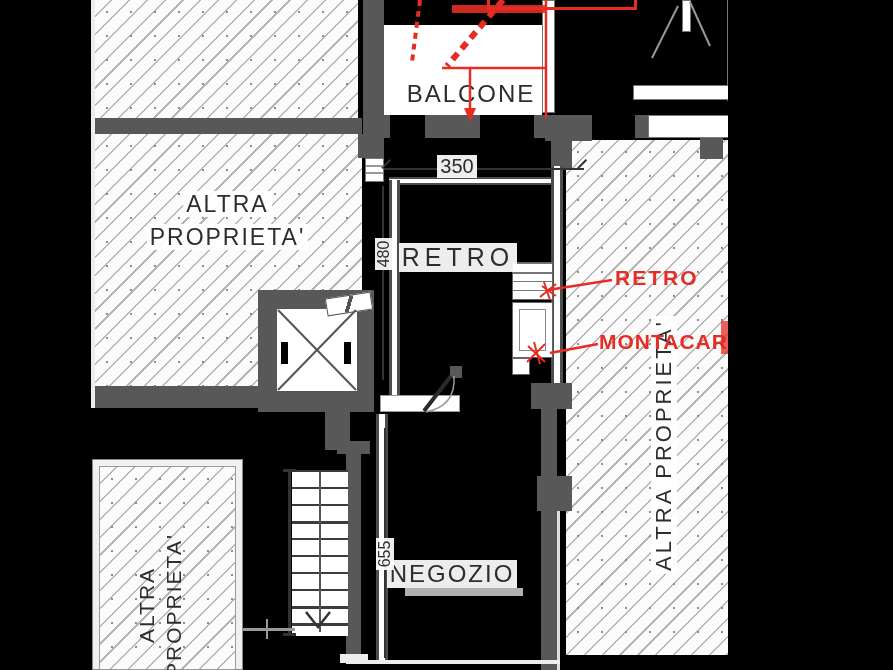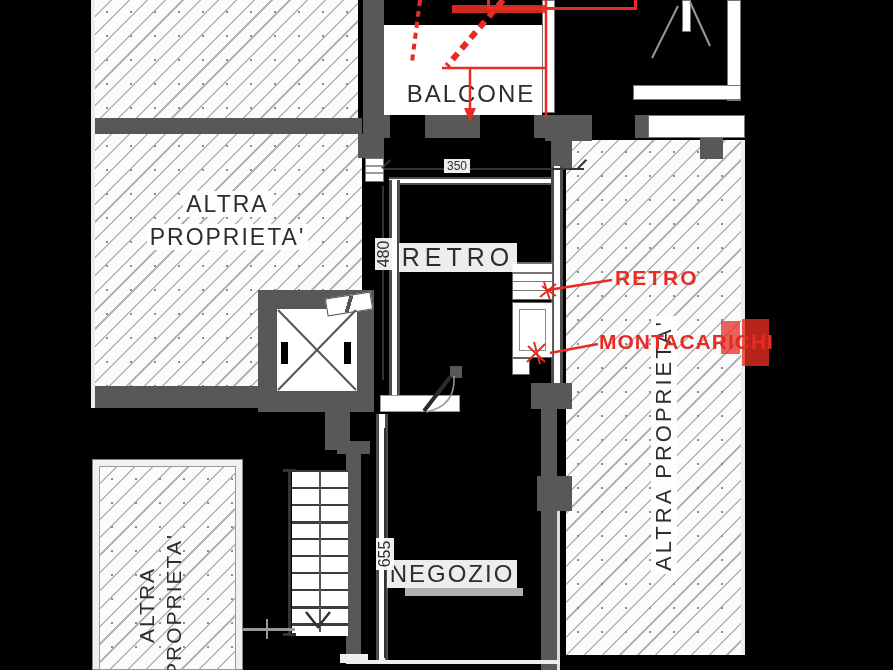--- a/index.html
+++ b/index.html
@@ -1,16 +1,16 @@
 <!DOCTYPE html>
 <html><head>
 <meta charset="utf-8">
 <style>
   html,body{margin:0;padding:0;background:#000;}
-  #plan{position:relative;width:893px;height:670px;background:#000;overflow:hidden;
+  #plan{position:relative;width:728px;height:670px;background:#000;overflow:hidden;
         font-family:"Liberation Sans",sans-serif;}
   .abs{position:absolute;}
   .hatch{background-color:#fbfbfb;
     background-image:
       radial-gradient(circle,#8d8d8d 0.9px,transparent 1.2px),
       repeating-linear-gradient(135deg,transparent 0 11px,#b6b6b6 11px 12.6px);
     background-size:24px 24px,auto;}
   .wall{background:#585858;}
   .blk{background:#000;}
   .white{background:#fff;}
@@ -130,21 +130,21 @@
 
   <div class="abs lbl ctr rot" style="left:504px;top:432px;width:320px;height:26px;font-size:22px;letter-spacing:3px;">
       <span class="halo">ALTRA PROPRIETA'</span>
     </div>
 
   <div class="abs lbl rot" style="left:48px;top:578px;width:224px;height:54px;text-align:center;font-size:21px;letter-spacing:2px;line-height:27px;">
     <span>ALTRA</span><br>
     <span>PROPRIETA'</span>
   </div>
 
-  <div class="abs lbl ctr" style="left:435px;top:156px;width:44px;height:20px;font-size:12px;">
+  <div class="abs lbl ctr" style="left:435px;top:156px;width:44px;height:20px;font-size:20px;">
       <span class="halo">350</span>
     </div>
   <div class="abs lbl ctr rot" style="left:361px;top:244px;width:46px;height:20px;font-size:16px;">
       <span class="halo">480</span>
     </div>
   <div class="abs lbl ctr rot" style="left:362px;top:544px;width:46px;height:20px;font-size:16px;">
       <span class="halo">655</span>
     </div>
 
   <svg width="893" height="670" viewBox="0 0 893 670">

